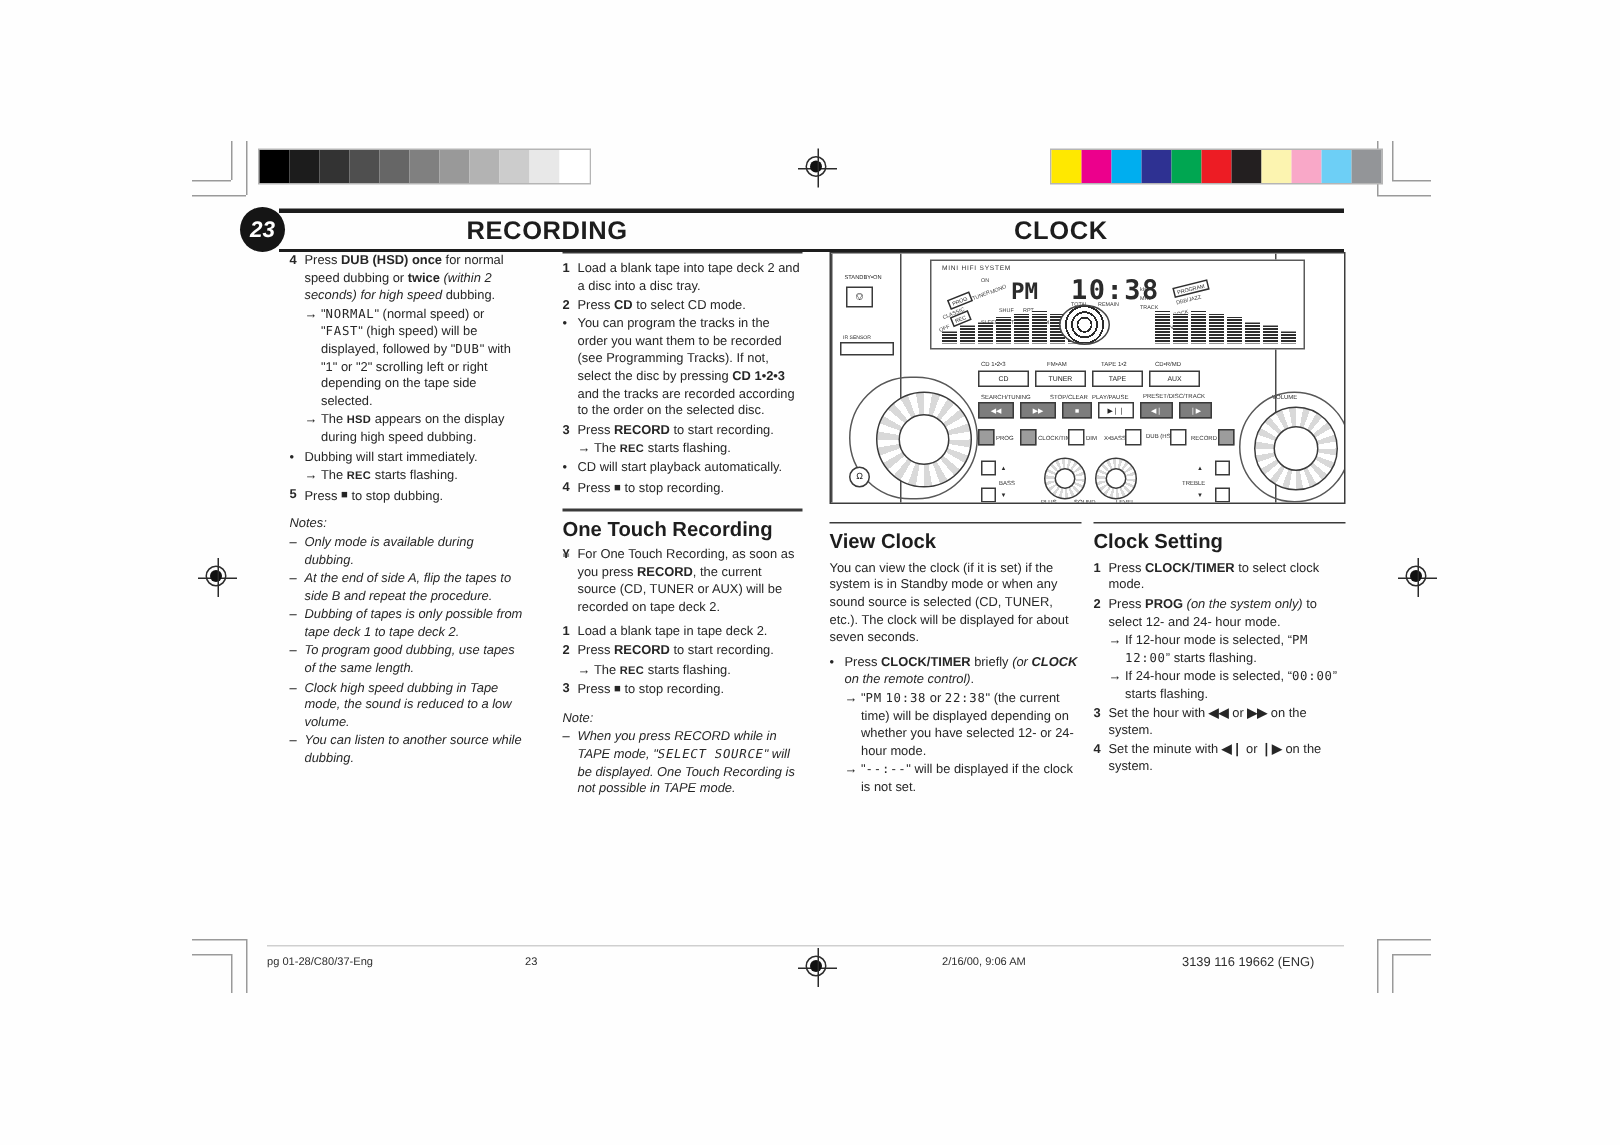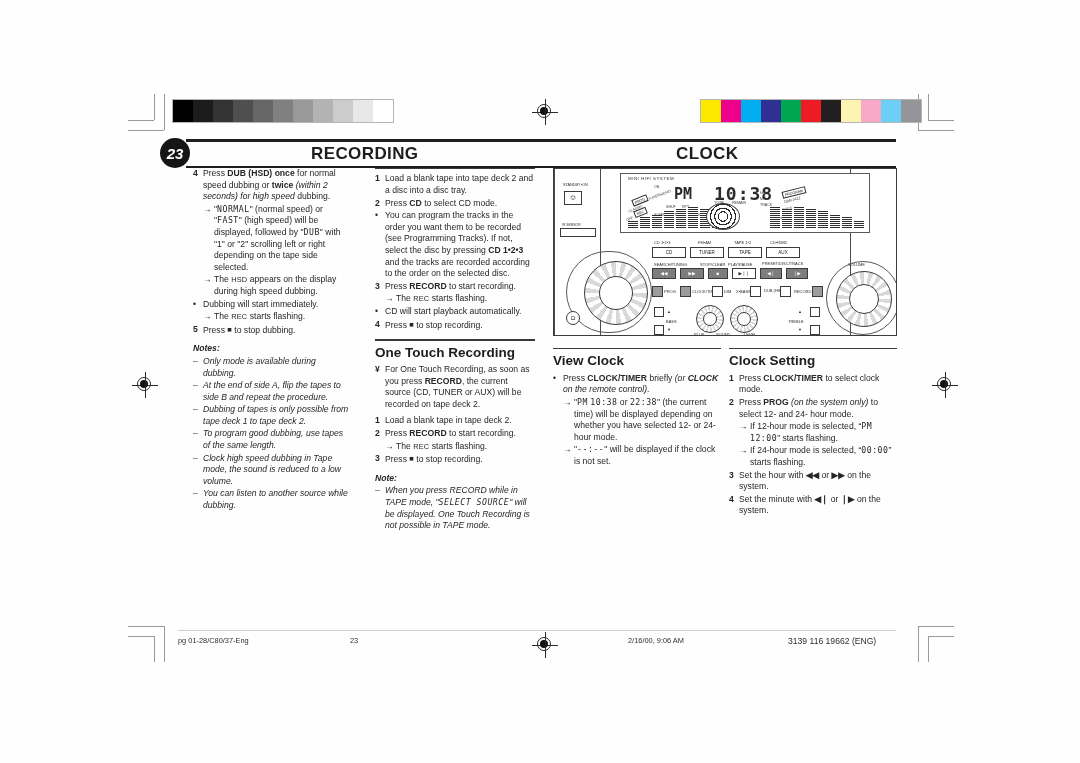--- a/index.html
+++ b/index.html
@@ -143,27 +143,27 @@
     font-weight:bold;
   }
   .row .mk.thin { font-weight:normal; }
   .row .tx { flex:1 1 auto; }
 
   .row.sub { margin-left:10px; }
   .row.sub .mk, .row.sub2 .mk { width:11px; font-weight:normal; }
 
   .b { font-weight:bold; }
   .i { font-style:italic;margin-top:25px; }
-  .sc { font-weight:normal; font-size:7.4px; letter-spacing:0.2px; }
+  .sc { font-weight:bold; font-size:7.4px; letter-spacing:0.2px; }
   .lcd {
     font-family:"DejaVu Sans Mono", monospace;
     font-size:8.2px;
     letter-spacing:0.5px;
   }
-  .notes-title { font-style:italic; margin:7px 0 1px 0;font-weight:bold; }
+  .notes-title { font-style:italic; margin:7px 0 1px 0; }
   .note-row { display:flex; font-style:italic; margin-bottom:1px; }
   .note-row .mk { flex:0 0 auto; width:10px; }
   .note-row .tx { flex:1 1 auto; }
   .gap { height:7px; }
   .gap-s { height:4px; }
   .sq { font-size:7.5px; vertical-align:1px; }
 
   
   #hifi {
     position:absolute;
@@ -654,20 +654,21 @@
     <div class="lbl" style="left:294px;top:93px;">VOLUME</div>
     <div class="knob" style="left:282px;top:102px;width:54px;height:54px;">
         <div class="hub"></div>
       </div>
     <div class="speakerband" style="left:272px;top:92px;width:74px;height:74px;border-radius:40px;"></div>
   </div>
 
   <div class="col" id="col3" style="top:348px;">
     <div class="sec-rule"></div>
     <h2 class="sec">View Clock</h2>
+    <div style="margin-bottom:5px;">You can view the clock (if it is set) if the system is in Standby mode or when any sound source is selected (CD, TUNER, etc.).  The clock will be displayed for about seven seconds.</div>
 
     <div class="row">
       <div class="mk thin">•</div>
       <div class="tx">
         <span>Press </span><span class="b">CLOCK/TIMER</span><span> briefly </span><span class="i">(or </span><span class="b i">CLOCK</span><span class="i"> on the remote control)</span><span>.</span>
       </div>
     </div>
 
     <div class="row sub">
       <div class="mk">→</div>

